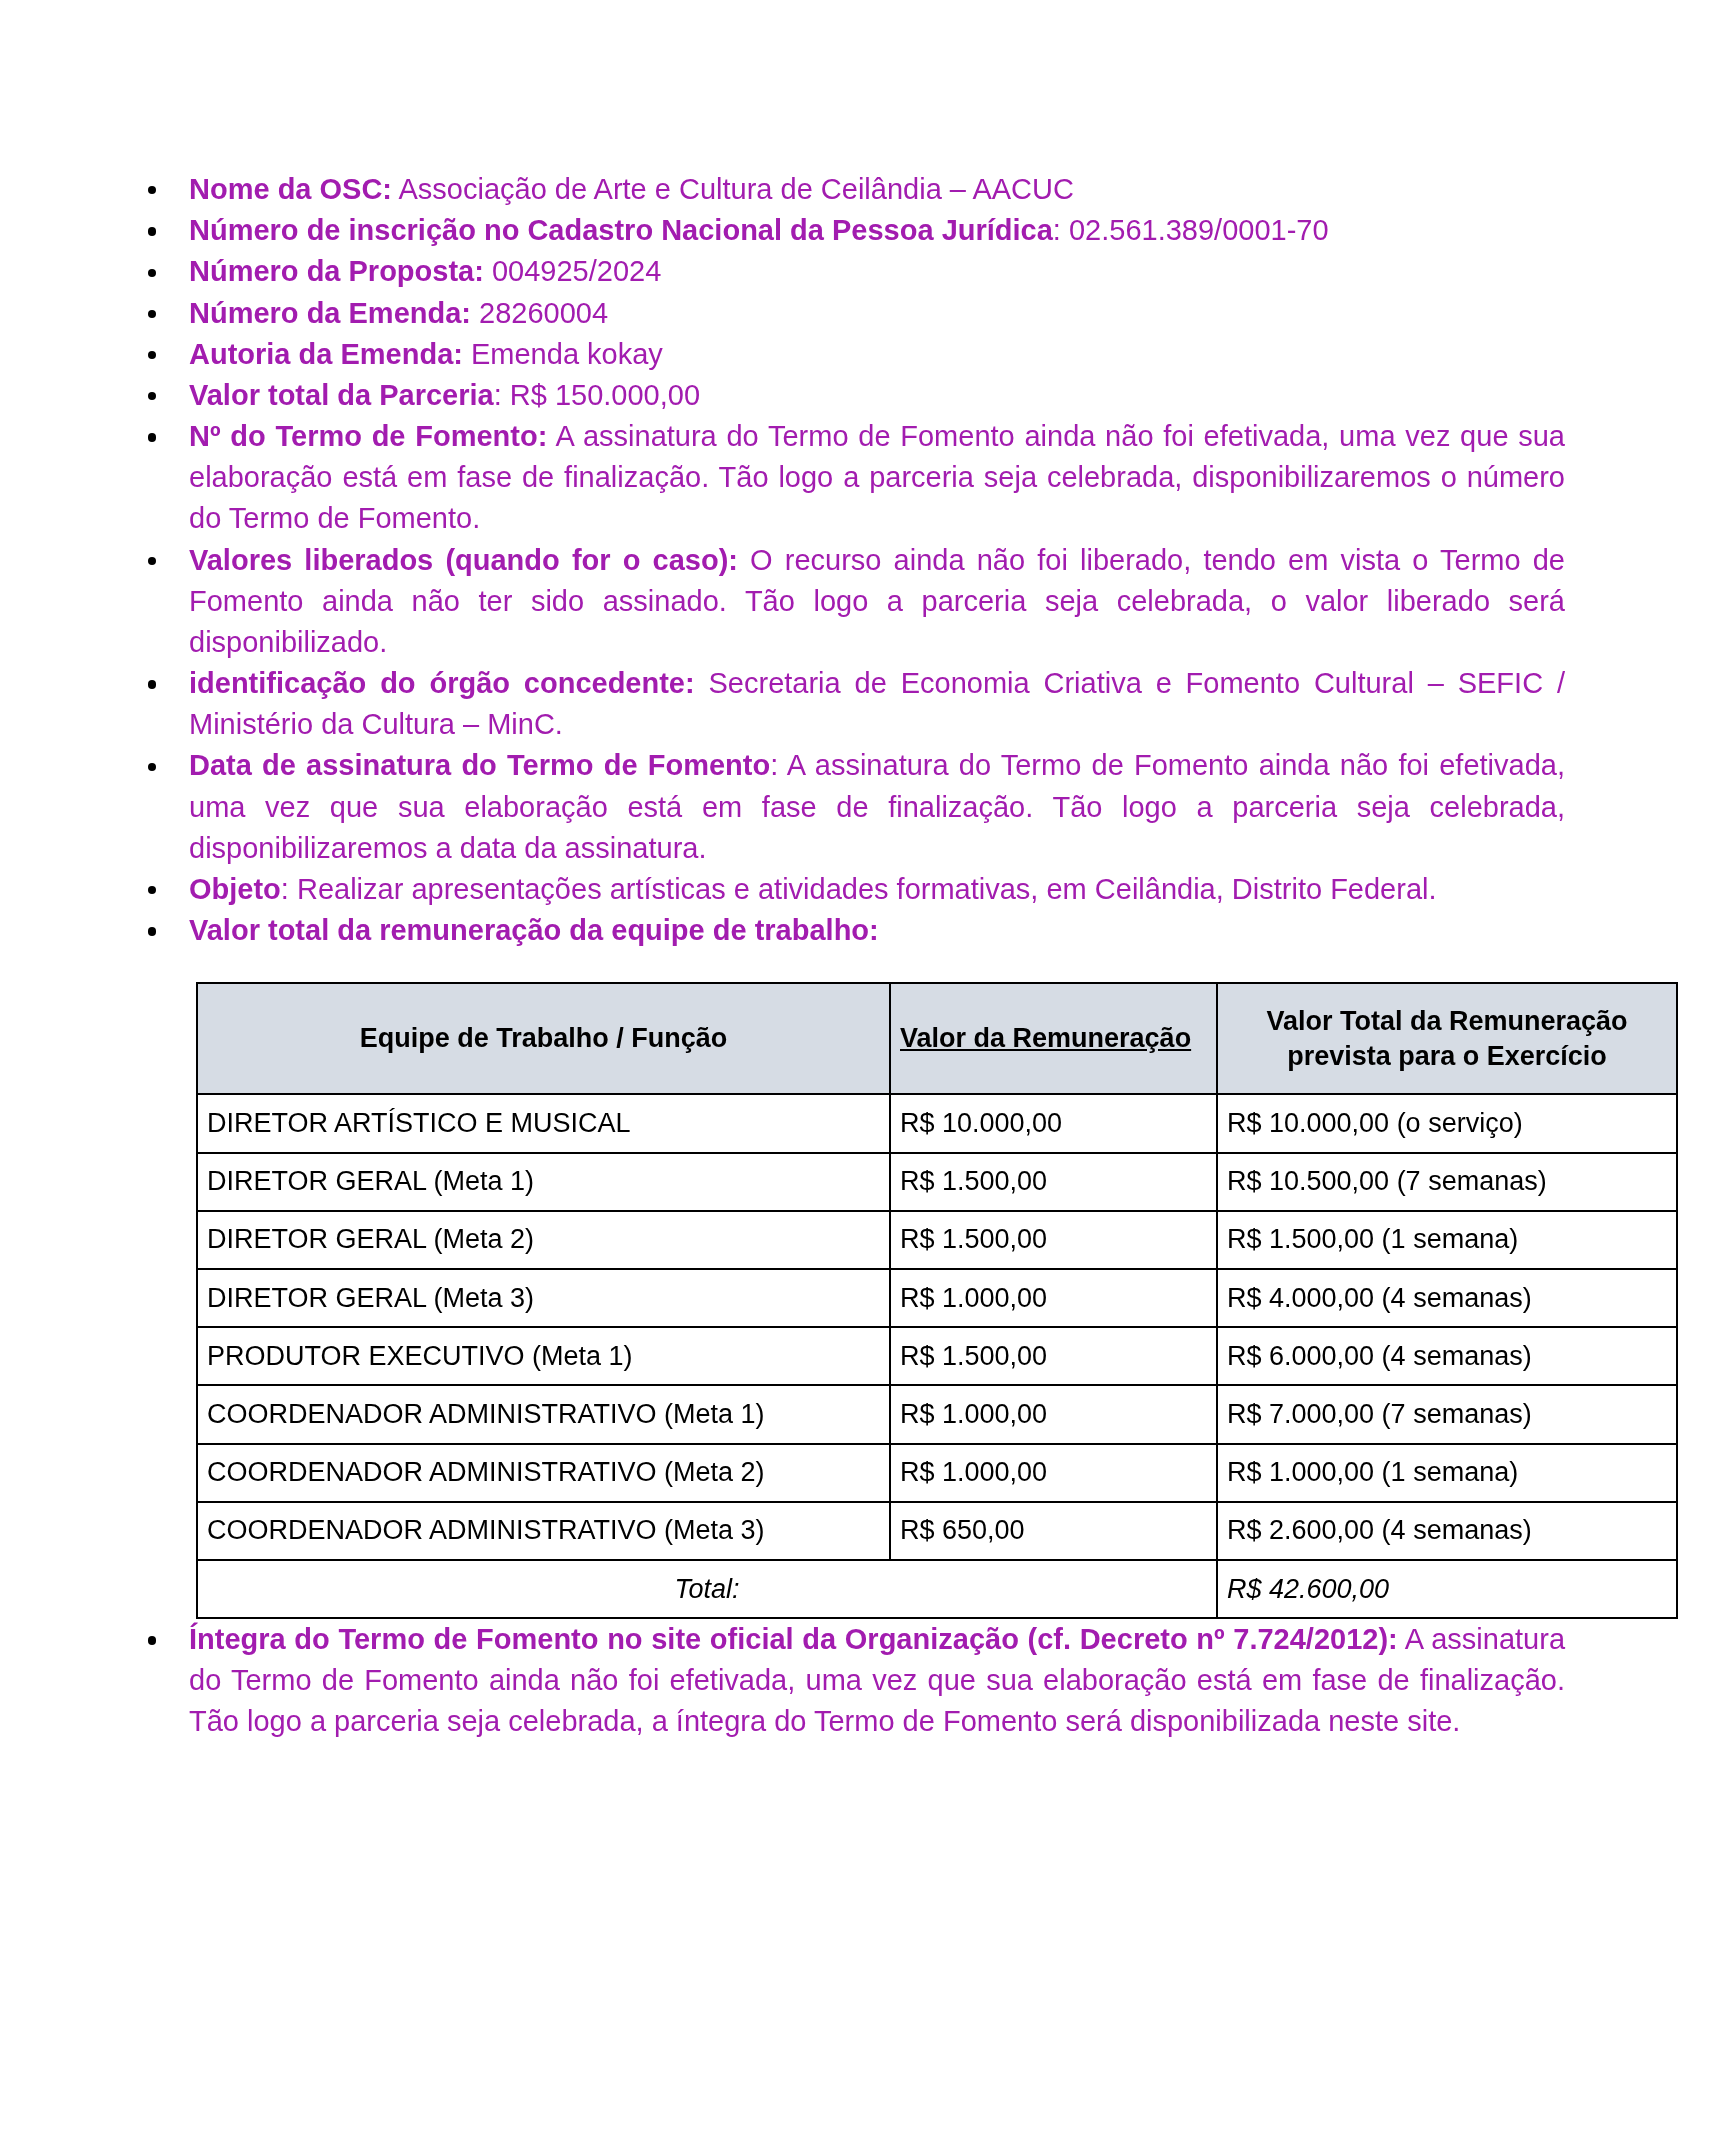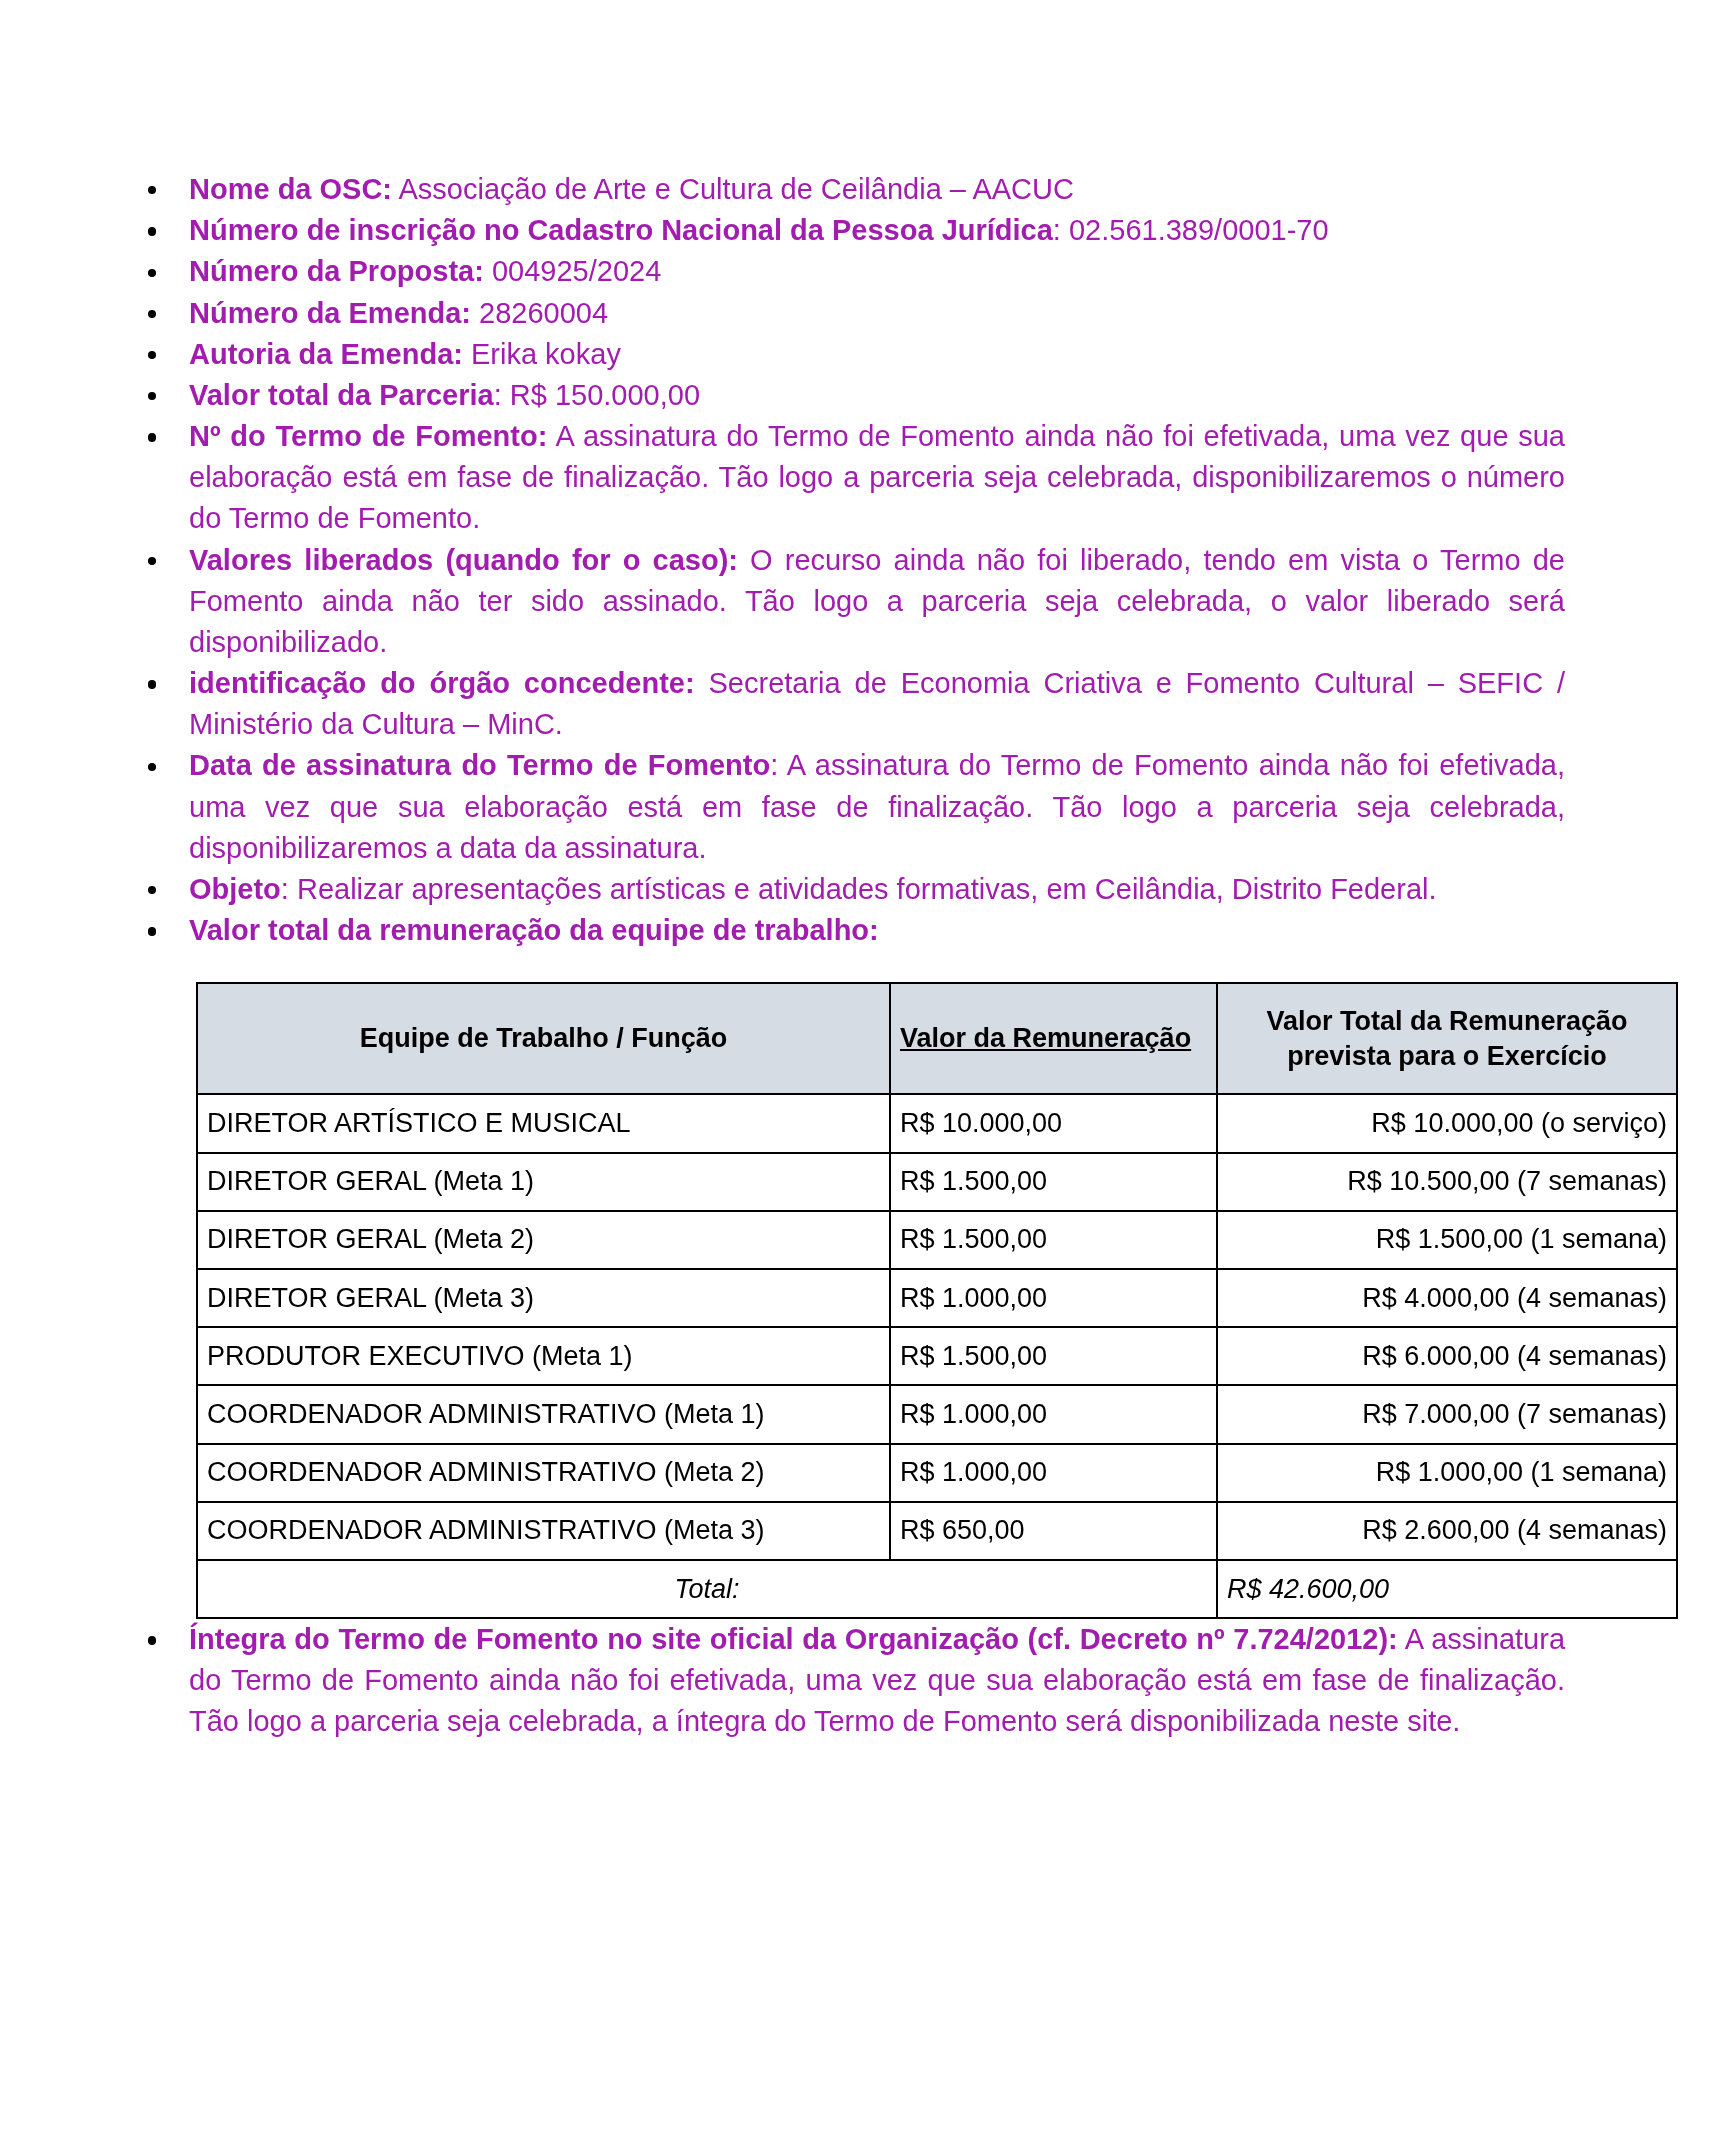--- a/index.html
+++ b/index.html
@@ -95,21 +95,21 @@
 
   table.remun tbody td {
     background: #ffffff;
     height: 49px;
     white-space: nowrap;
     font-weight: normal;
   }
 
   td.c-funcao { text-align: left; }
   td.c-valor  { text-align: left; }
-  td.c-total  { text-align: right; margin-top: 16px; }
+  td.c-total  { text-align: left; margin-top: 16px; }
 
   tr.total-row td {
     background: #d6dce4;
     height: 53px;
   }
   td.total-label {
     text-align: center;
     font-weight: bold;
     font-style: italic;
   }
@@ -140,21 +140,21 @@
 
     <li class="bullet">
       <span class="lbl">Número da Proposta:</span><span> 004925/2024</span>
     </li>
 
     <li class="bullet">
       <span class="lbl">Número da Emenda:</span><span> 28260004</span>
     </li>
 
     <li class="bullet">
-      <span class="lbl">Autoria da Emenda:</span><span> Erika kokay</span>
+      <span class="lbl">Autoria da Emenda:</span><span> Emenda kokay</span>
     </li>
 
     <li class="bullet">
       <span class="lbl">Valor total da Parceria</span><span>: R$ 150.000,00</span>
     </li>
 
     <li class="bullet">
       <span class="lbl">Nº do Termo de Fomento:</span><span> A assinatura do Termo de Fomento ainda não foi efetivada, uma vez que sua elaboração está em fase de finalização. Tão logo a parceria seja celebrada, disponibilizaremos o número do Termo de Fomento.</span>
     </li>
 

